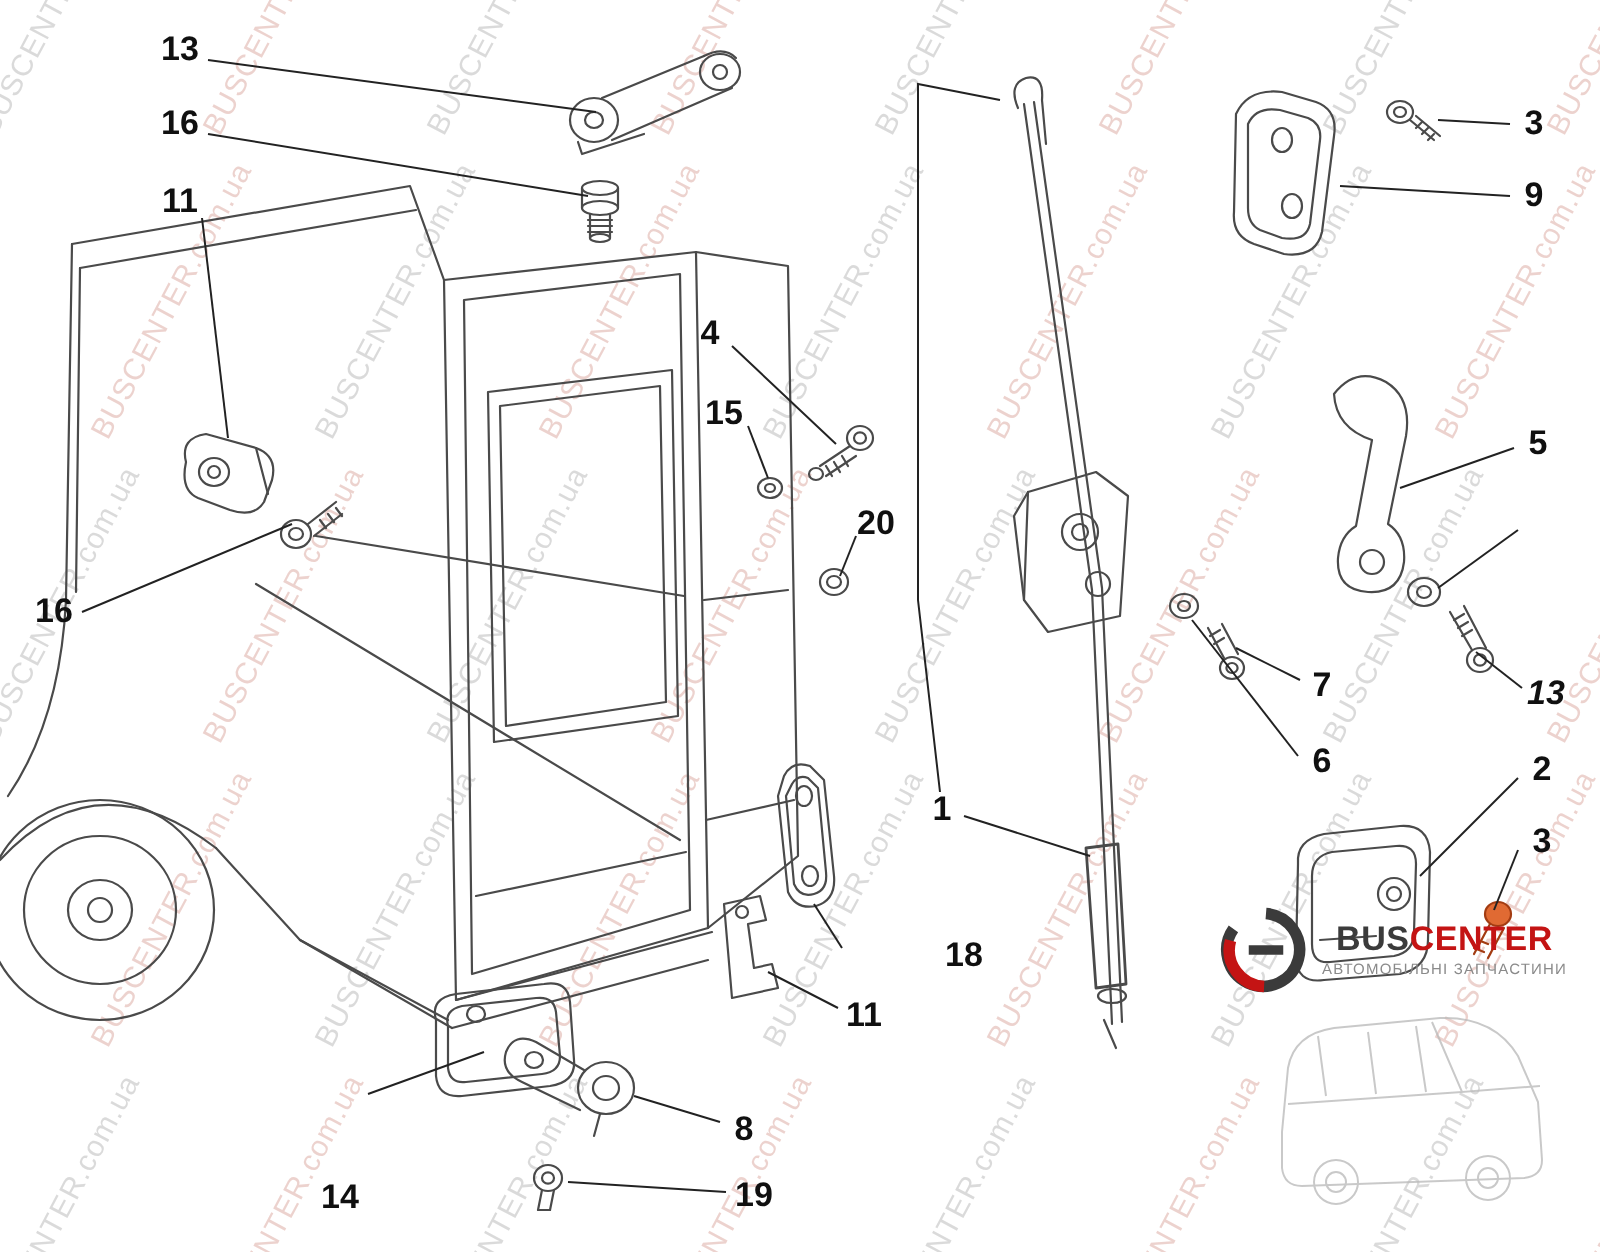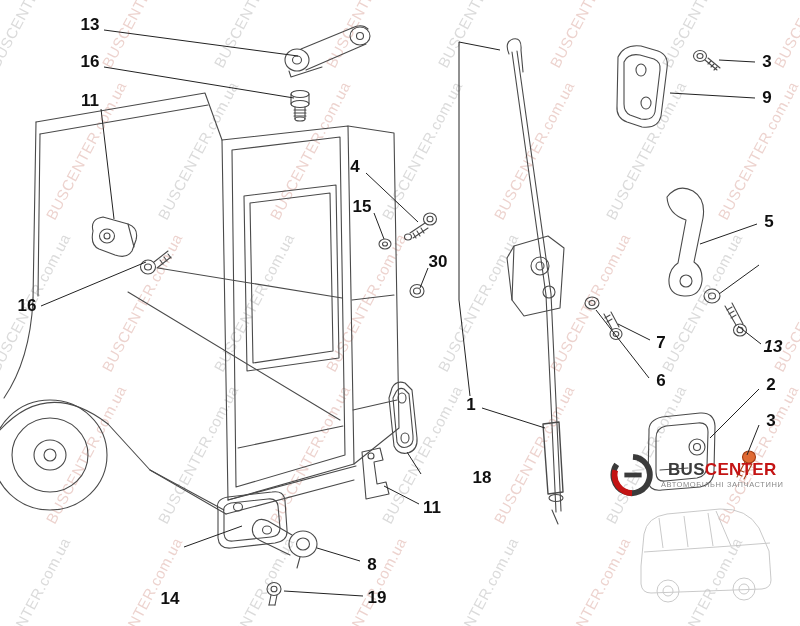--- a/index.html
+++ b/index.html
@@ -295,21 +295,21 @@
       </g>
   </svg>
 
   <div id="callouts">
       <span class="callout" style="left: 90px; top: 25px;">13</span>
       <span class="callout" style="left: 90px; top: 62px;">16</span>
       <span class="callout" style="left: 90px; top: 101px;">11</span>
       <span class="callout" style="left: 27px; top: 306px;">16</span>
       <span class="callout" style="left: 355px; top: 167px;">4</span>
       <span class="callout" style="left: 362px; top: 207px;">15</span>
-      <span class="callout" style="left: 438px; top: 262px;">30</span>
+      <span class="callout" style="left: 438px; top: 262px;">20</span>
       <span class="callout" style="left: 767px; top: 62px;">3</span>
       <span class="callout" style="left: 767px; top: 98px;">9</span>
       <span class="callout" style="left: 769px; top: 222px;">5</span>
       <span class="callout" style="left: 771px; top: 262px; margin-left: 44px;">12</span>
       <span class="callout" style="left: 773px; top: 347px; font-style: italic;">13</span>
       <span class="callout" style="left: 661px; top: 343px;">7</span>
       <span class="callout" style="left: 661px; top: 381px;">6</span>
       <span class="callout" style="left: 471px; top: 405px;">1</span>
       <span class="callout" style="left: 771px; top: 385px;">2</span>
       <span class="callout" style="left: 771px; top: 421px;">3</span>

